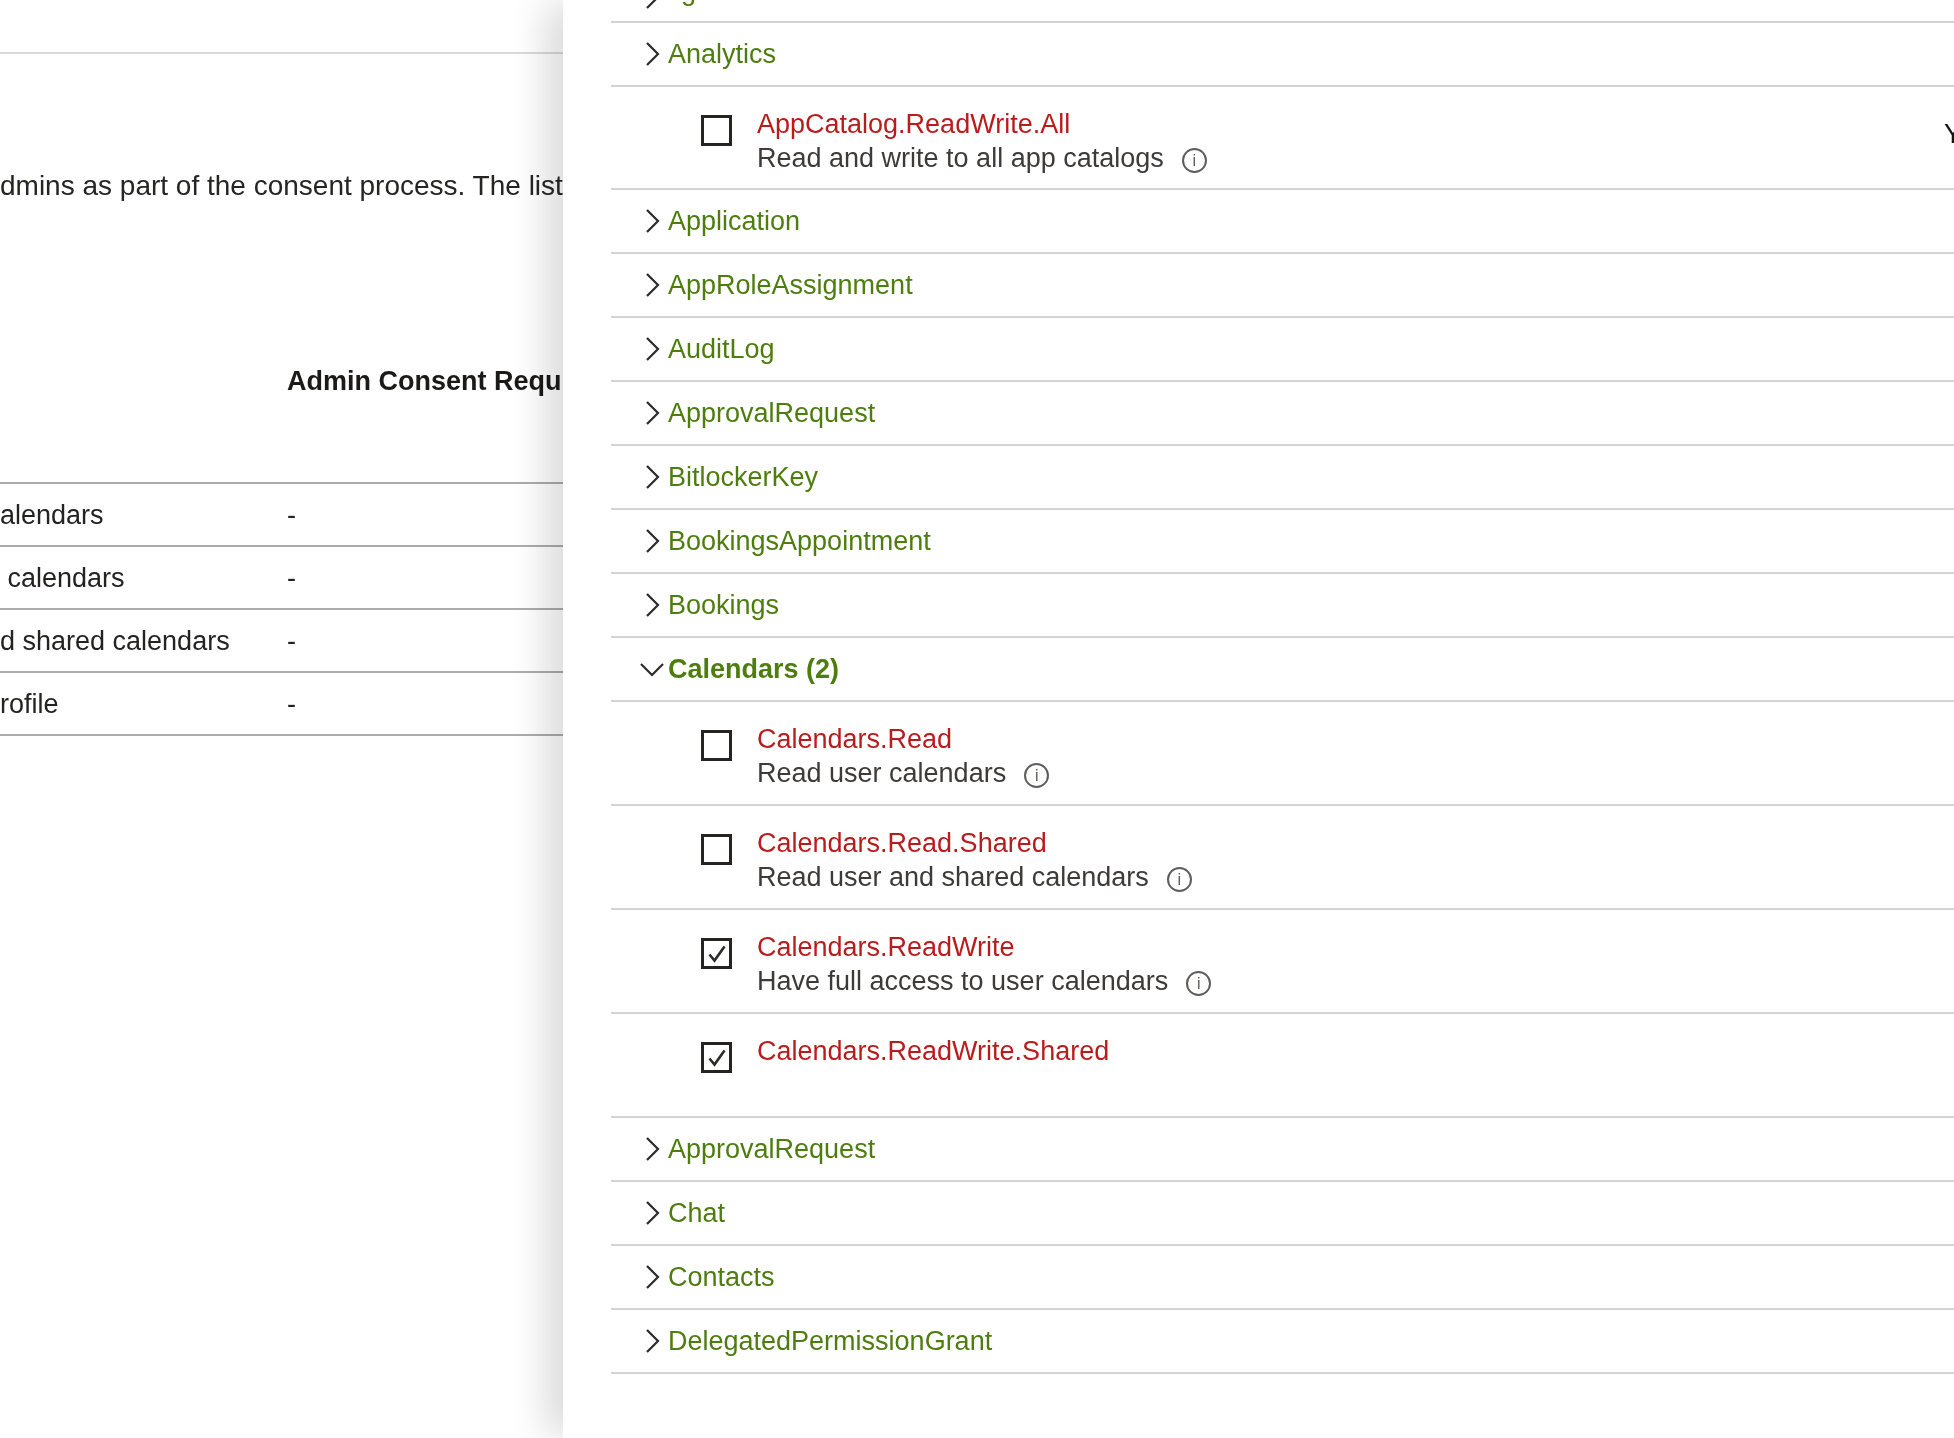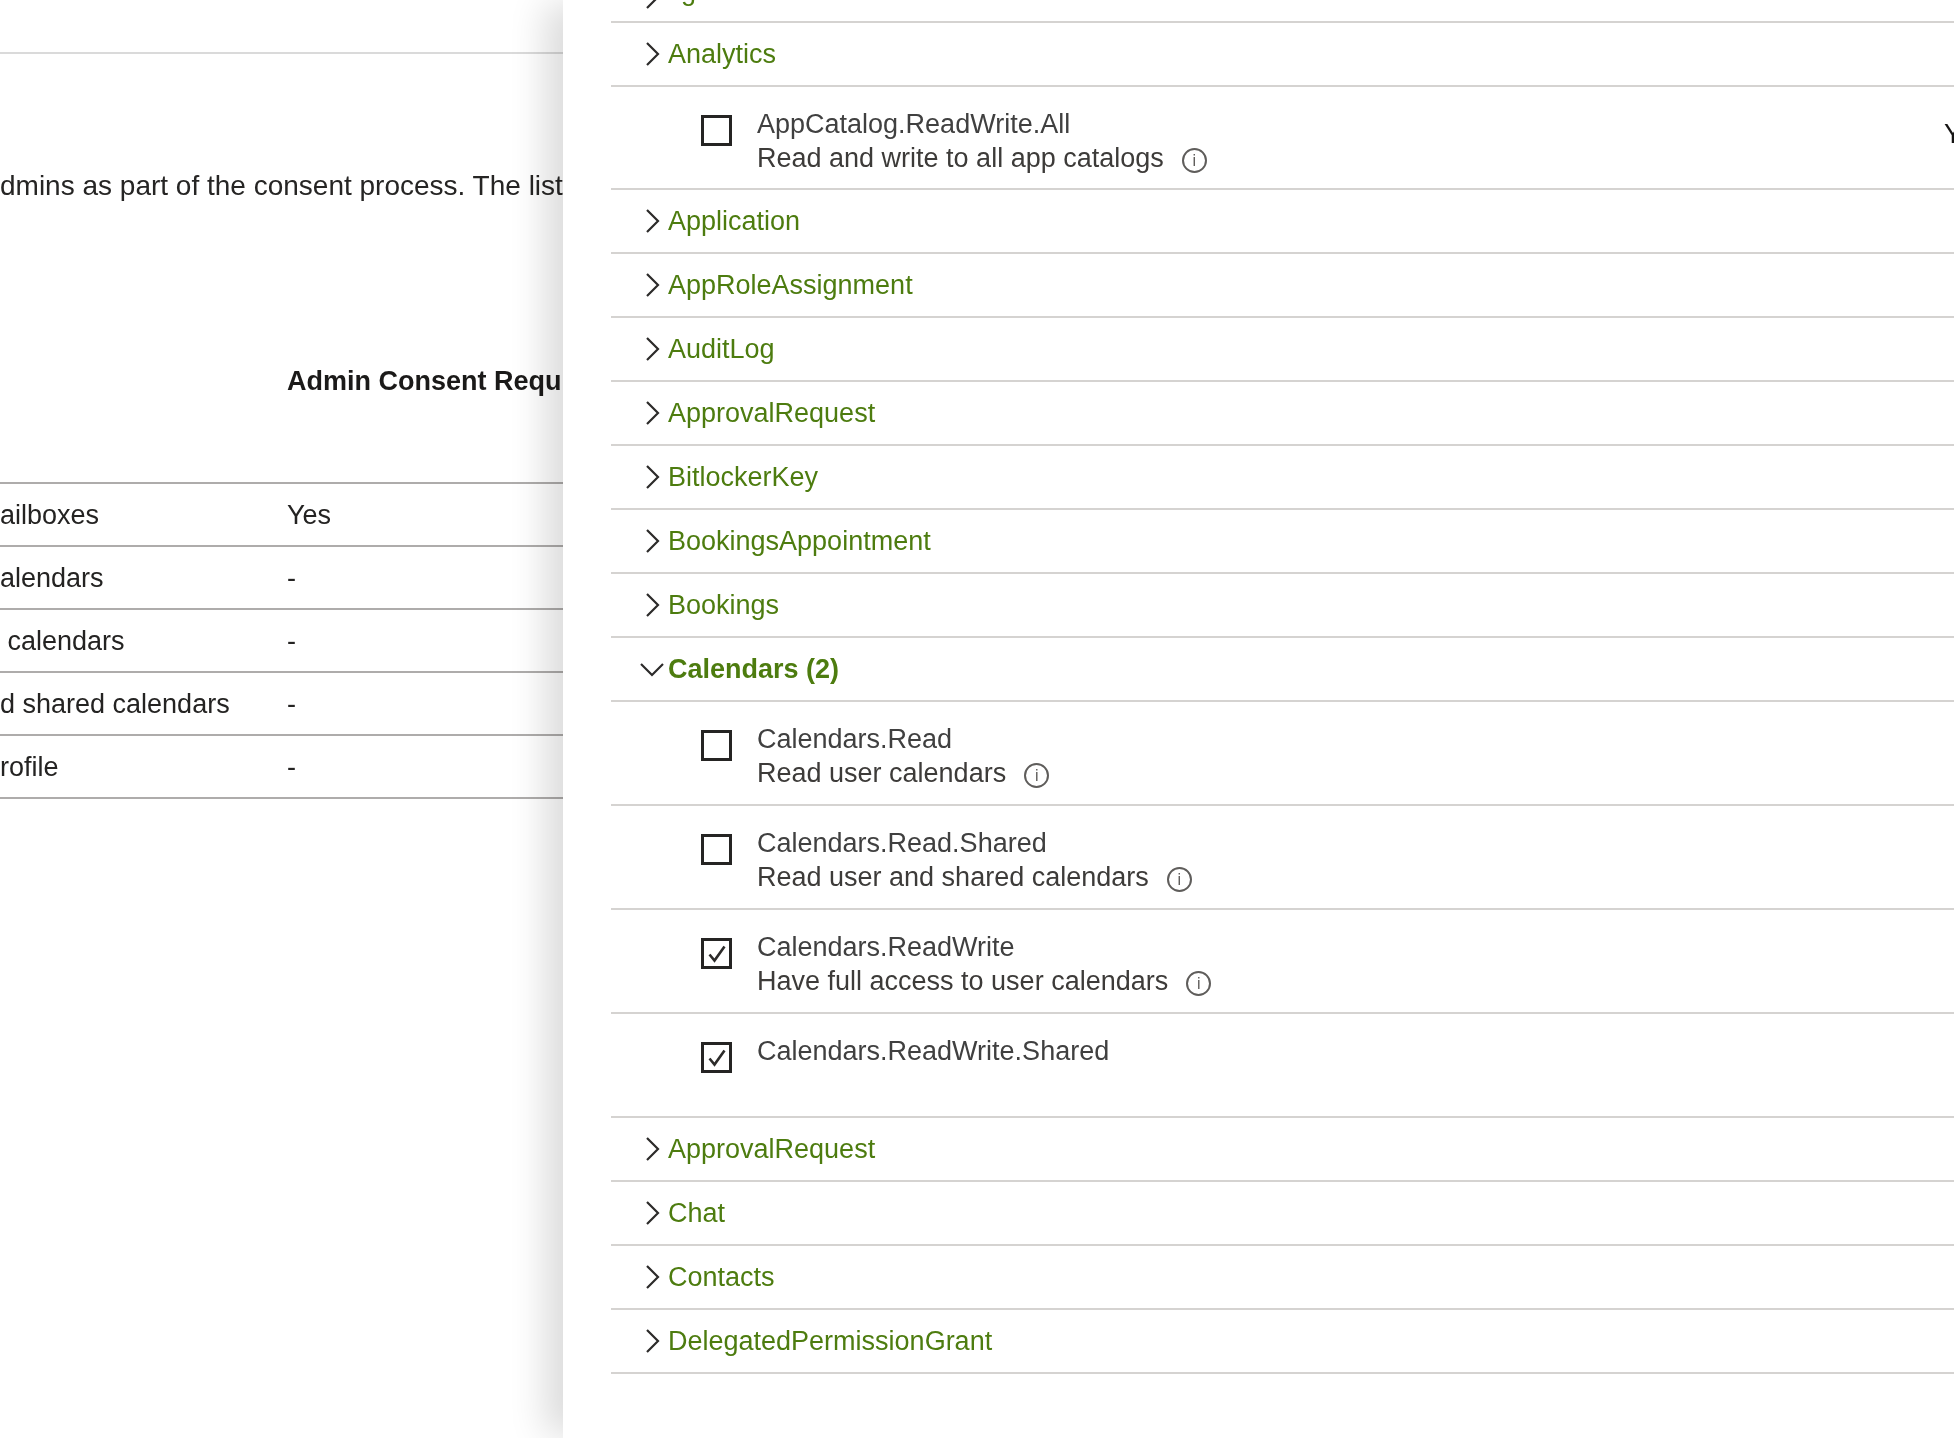--- a/index.html
+++ b/index.html
@@ -65,21 +65,21 @@
   .cat-partial .chev{top:-18px;transform:none;}
   .cat-partial .cat-lbl{top:-26px;transform:none;left:70px;line-height:34px;}
 
   .cbx{
     position:absolute;left:90px;top:28px;width:31px;height:31px;
     box-sizing:border-box;border:3px solid #252423;background:#fff;cursor:pointer;
   }
   .cbx svg{display:block;margin:1px 0 0 1px;}
   .perm-ttl{
     position:absolute;left:146px;top:20px;font-size:27px;line-height:34px;
-    color:#404040;white-space:nowrap;
+    color:#b91c1c;white-space:nowrap;
   }
   .perm-dsc{
     position:absolute;left:146px;top:54px;font-size:27px;line-height:34px;
     color:#3d3b39;white-space:nowrap;
   }
   .info{
     display:inline-block;width:25px;height:25px;box-sizing:border-box;
     border:2px solid #5f5d5b;border-radius:50%;
     font-size:16px;line-height:21px;text-align:center;color:#5f5d5b;
     margin-left:18px;vertical-align:1px;cursor:pointer;
@@ -91,24 +91,20 @@
 </style>
 </head>
 <body>
 
 <div class="left-page">
   <div class="top-divider"></div>
   <div class="intro">dmins as part of the consent process. The list of c</div>
   <div class="tbl-header">Admin Consent Requir.</div>
   <div class="tbl" id="tbl">
       <div class="tbl-row">
-        <span class="tbl-name">ailboxes</span>
-        <span class="tbl-val">Yes</span>
-      </div>
-      <div class="tbl-row">
         <span class="tbl-name">alendars</span>
         <span class="tbl-val">-</span>
       </div>
       <div class="tbl-row">
         <span class="tbl-name"> calendars</span>
         <span class="tbl-val">-</span>
       </div>
       <div class="tbl-row">
         <span class="tbl-name">d shared calendars</span>
         <span class="tbl-val">-</span>

